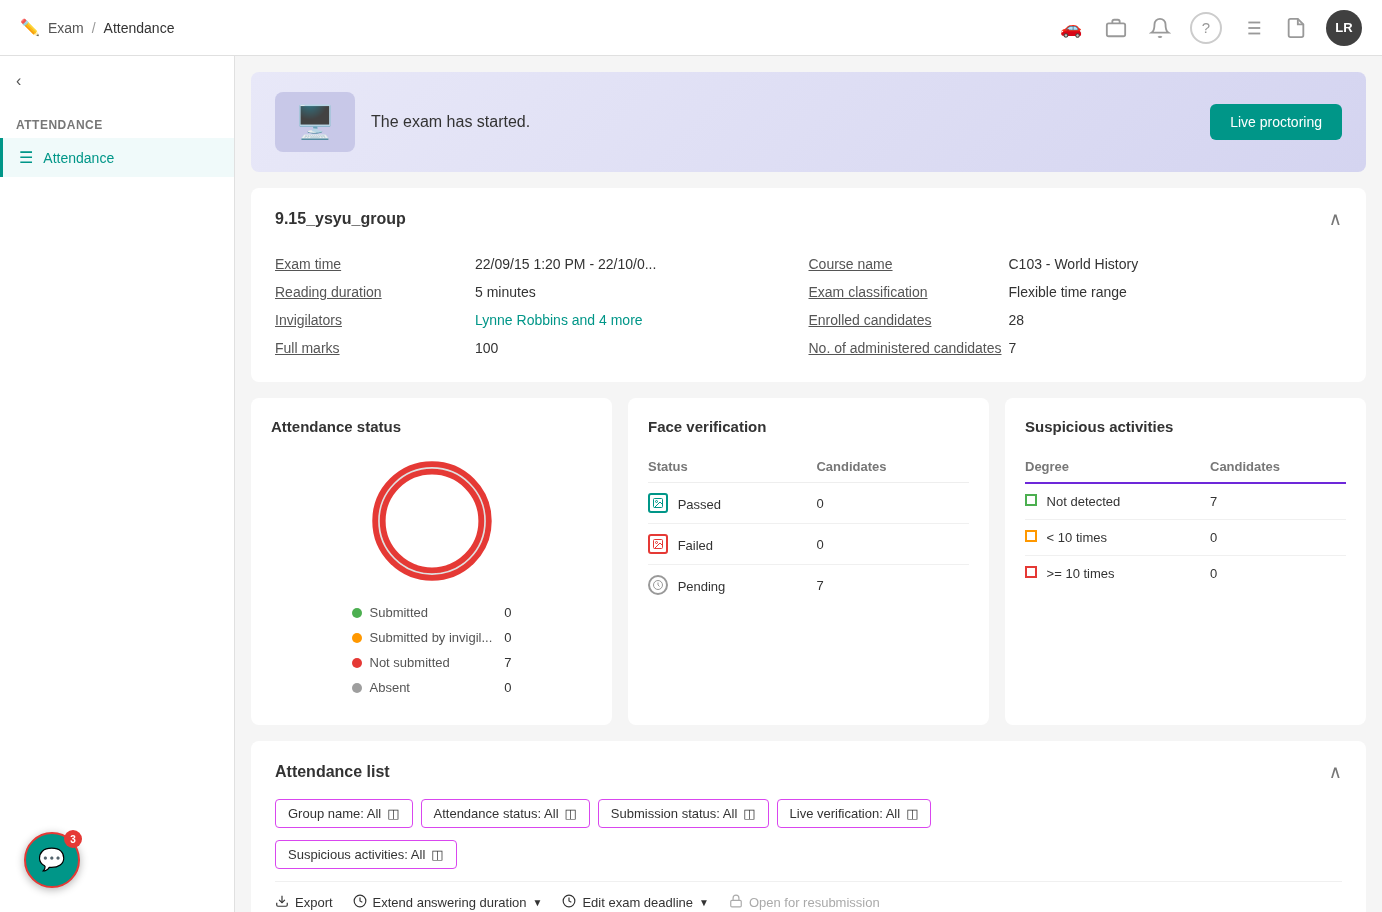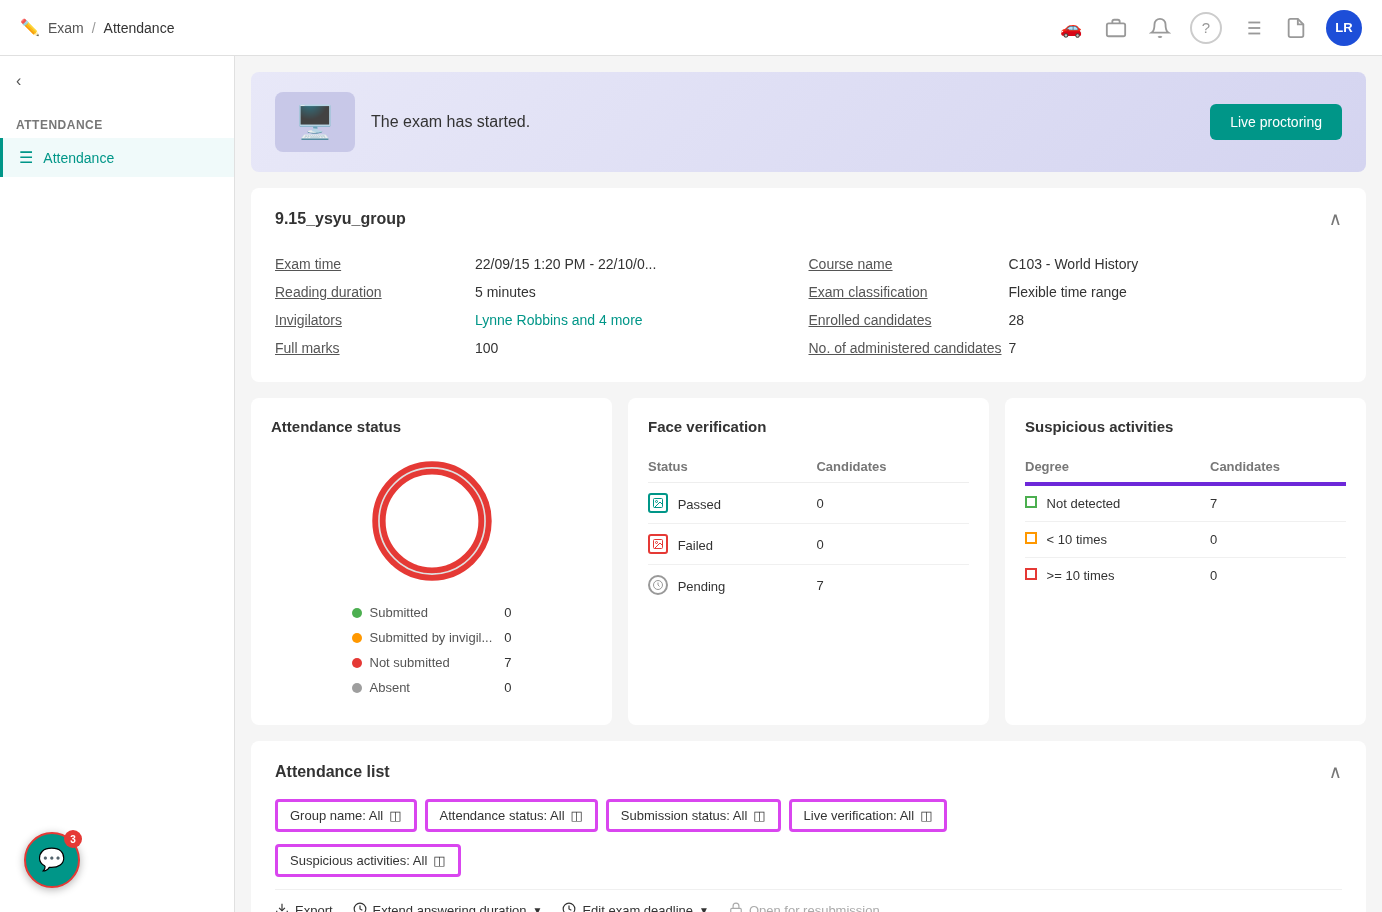--- a/index.html
+++ b/index.html
@@ -13,21 +13,21 @@
       display: flex;
       align-items: center;
       padding: 0 20px;
       justify-content: space-between;
     }
     .top-nav-left { display: flex; align-items: center; gap: 8px; color: #555; font-size: 14px; }
     .top-nav-left .breadcrumb-separator { color: #999; }
     .top-nav-left .breadcrumb-current { color: #333; font-weight: 500; }
     .top-nav-right { display: flex; align-items: center; gap: 16px; }
     .nav-icon { width: 28px; height: 28px; display: flex; align-items: center; justify-content: center; color: #999; font-size: 18px; cursor: pointer; }
-    .avatar { width: 36px; height: 36px; border-radius: 50%; background: #1d4ed8; color: #fff; display: flex; align-items: center; justify-content: center; font-size: 13px; font-weight: 600; cursor: pointer; }
+    .avatar { width: 36px; height: 36px; border-radius: 50%; background: #404040; color: #fff; display: flex; align-items: center; justify-content: center; font-size: 13px; font-weight: 600; cursor: pointer; }
 
     
     .layout { display: flex; height: calc(100vh - 56px); }
 
     
     .sidebar { width: 235px; background: #fff; border-right: 1px solid #e0e0e0; flex-shrink: 0; }
     .sidebar-toggle { padding: 16px; display: flex; align-items: center; cursor: pointer; color: #555; }
     .sidebar-section-title { padding: 12px 16px 6px; font-size: 12px; font-weight: 600; color: #777; text-transform: uppercase; letter-spacing: 0.5px; }
     .sidebar-item { display: flex; align-items: center; gap: 10px; padding: 10px 16px; cursor: pointer; color: #333; border-left: 3px solid transparent; }
     .sidebar-item.active { border-left: 3px solid #009688; color: #009688; background: #f0fafa; }
@@ -86,33 +86,33 @@
     .fv-table { width: 100%; border-collapse: collapse; }
     .fv-table th { text-align: left; padding: 8px 0; color: #777; font-size: 13px; font-weight: 600; border-bottom: 1px solid #eee; }
     .fv-table td { padding: 10px 0; font-size: 13px; color: #333; border-bottom: 1px solid #f0f0f0; }
     .fv-table tr:last-child td { border-bottom: none; }
     .status-icon { width: 20px; height: 20px; display: inline-flex; align-items: center; justify-content: center; border: 2px solid; border-radius: 3px; font-size: 10px; margin-right: 6px; }
     .status-icon.passed { border-color: #009688; color: #009688; }
     .status-icon.failed { border-color: #e53935; color: #e53935; }
 
     
     .sus-table { width: 100%; border-collapse: collapse; }
-    .sus-table th { text-align: left; padding: 8px 0; color: #777; font-size: 13px; font-weight: 600; border-bottom: 4px solid #6d28d9; }
+    .sus-table th { text-align: left; padding: 8px 0; color: #777; font-size: 13px; font-weight: 600; border-bottom: 2px solid #6d28d9; }
     .sus-table td { padding: 10px 0; font-size: 13px; color: #333; border-bottom: 1px solid #f0f0f0; }
     .sus-table tr:last-child td { border-bottom: none; }
     .sus-dot { width: 12px; height: 12px; display: inline-block; margin-right: 6px; border: 2px solid; }
     .sus-dot.green { border-color: #4caf50; background: transparent; }
     .sus-dot.orange { border-color: #ff9800; background: transparent; }
     .sus-dot.red { border-color: #e53935; background: transparent; }
 
     
     .list-card { background: #fff; border-radius: 8px; margin: 0 16px 16px; padding: 20px 24px; }
     .list-card-header { display: flex; align-items: center; justify-content: space-between; margin-bottom: 16px; }
     .filter-row { display: flex; flex-wrap: wrap; gap: 8px; margin-bottom: 12px; }
-    .filter-btn { display: flex; align-items: center; gap: 6px; padding: 6px 12px; border: 3px solid #d946ef; border-radius: 4px; background: #fff; cursor: pointer; font-size: 13px; color: #333; }
+    .filter-btn { display: flex; align-items: center; gap: 6px; padding: 6px 12px; border: 1px solid #d946ef; border-radius: 4px; background: #fff; cursor: pointer; font-size: 13px; color: #333; }
 
     
     .action-row { display: flex; align-items: center; gap: 20px; padding-top: 8px; }
     .action-btn { display: flex; align-items: center; gap: 6px; cursor: pointer; font-size: 13px; color: #333; background: none; border: none; }
     .action-btn.disabled { color: #aaa; cursor: default; }
     .action-btn .chevron { font-size: 10px; }
 
     
     .main::-webkit-scrollbar { width: 6px; }
     .main::-webkit-scrollbar-track { background: #f0f0f0; }

